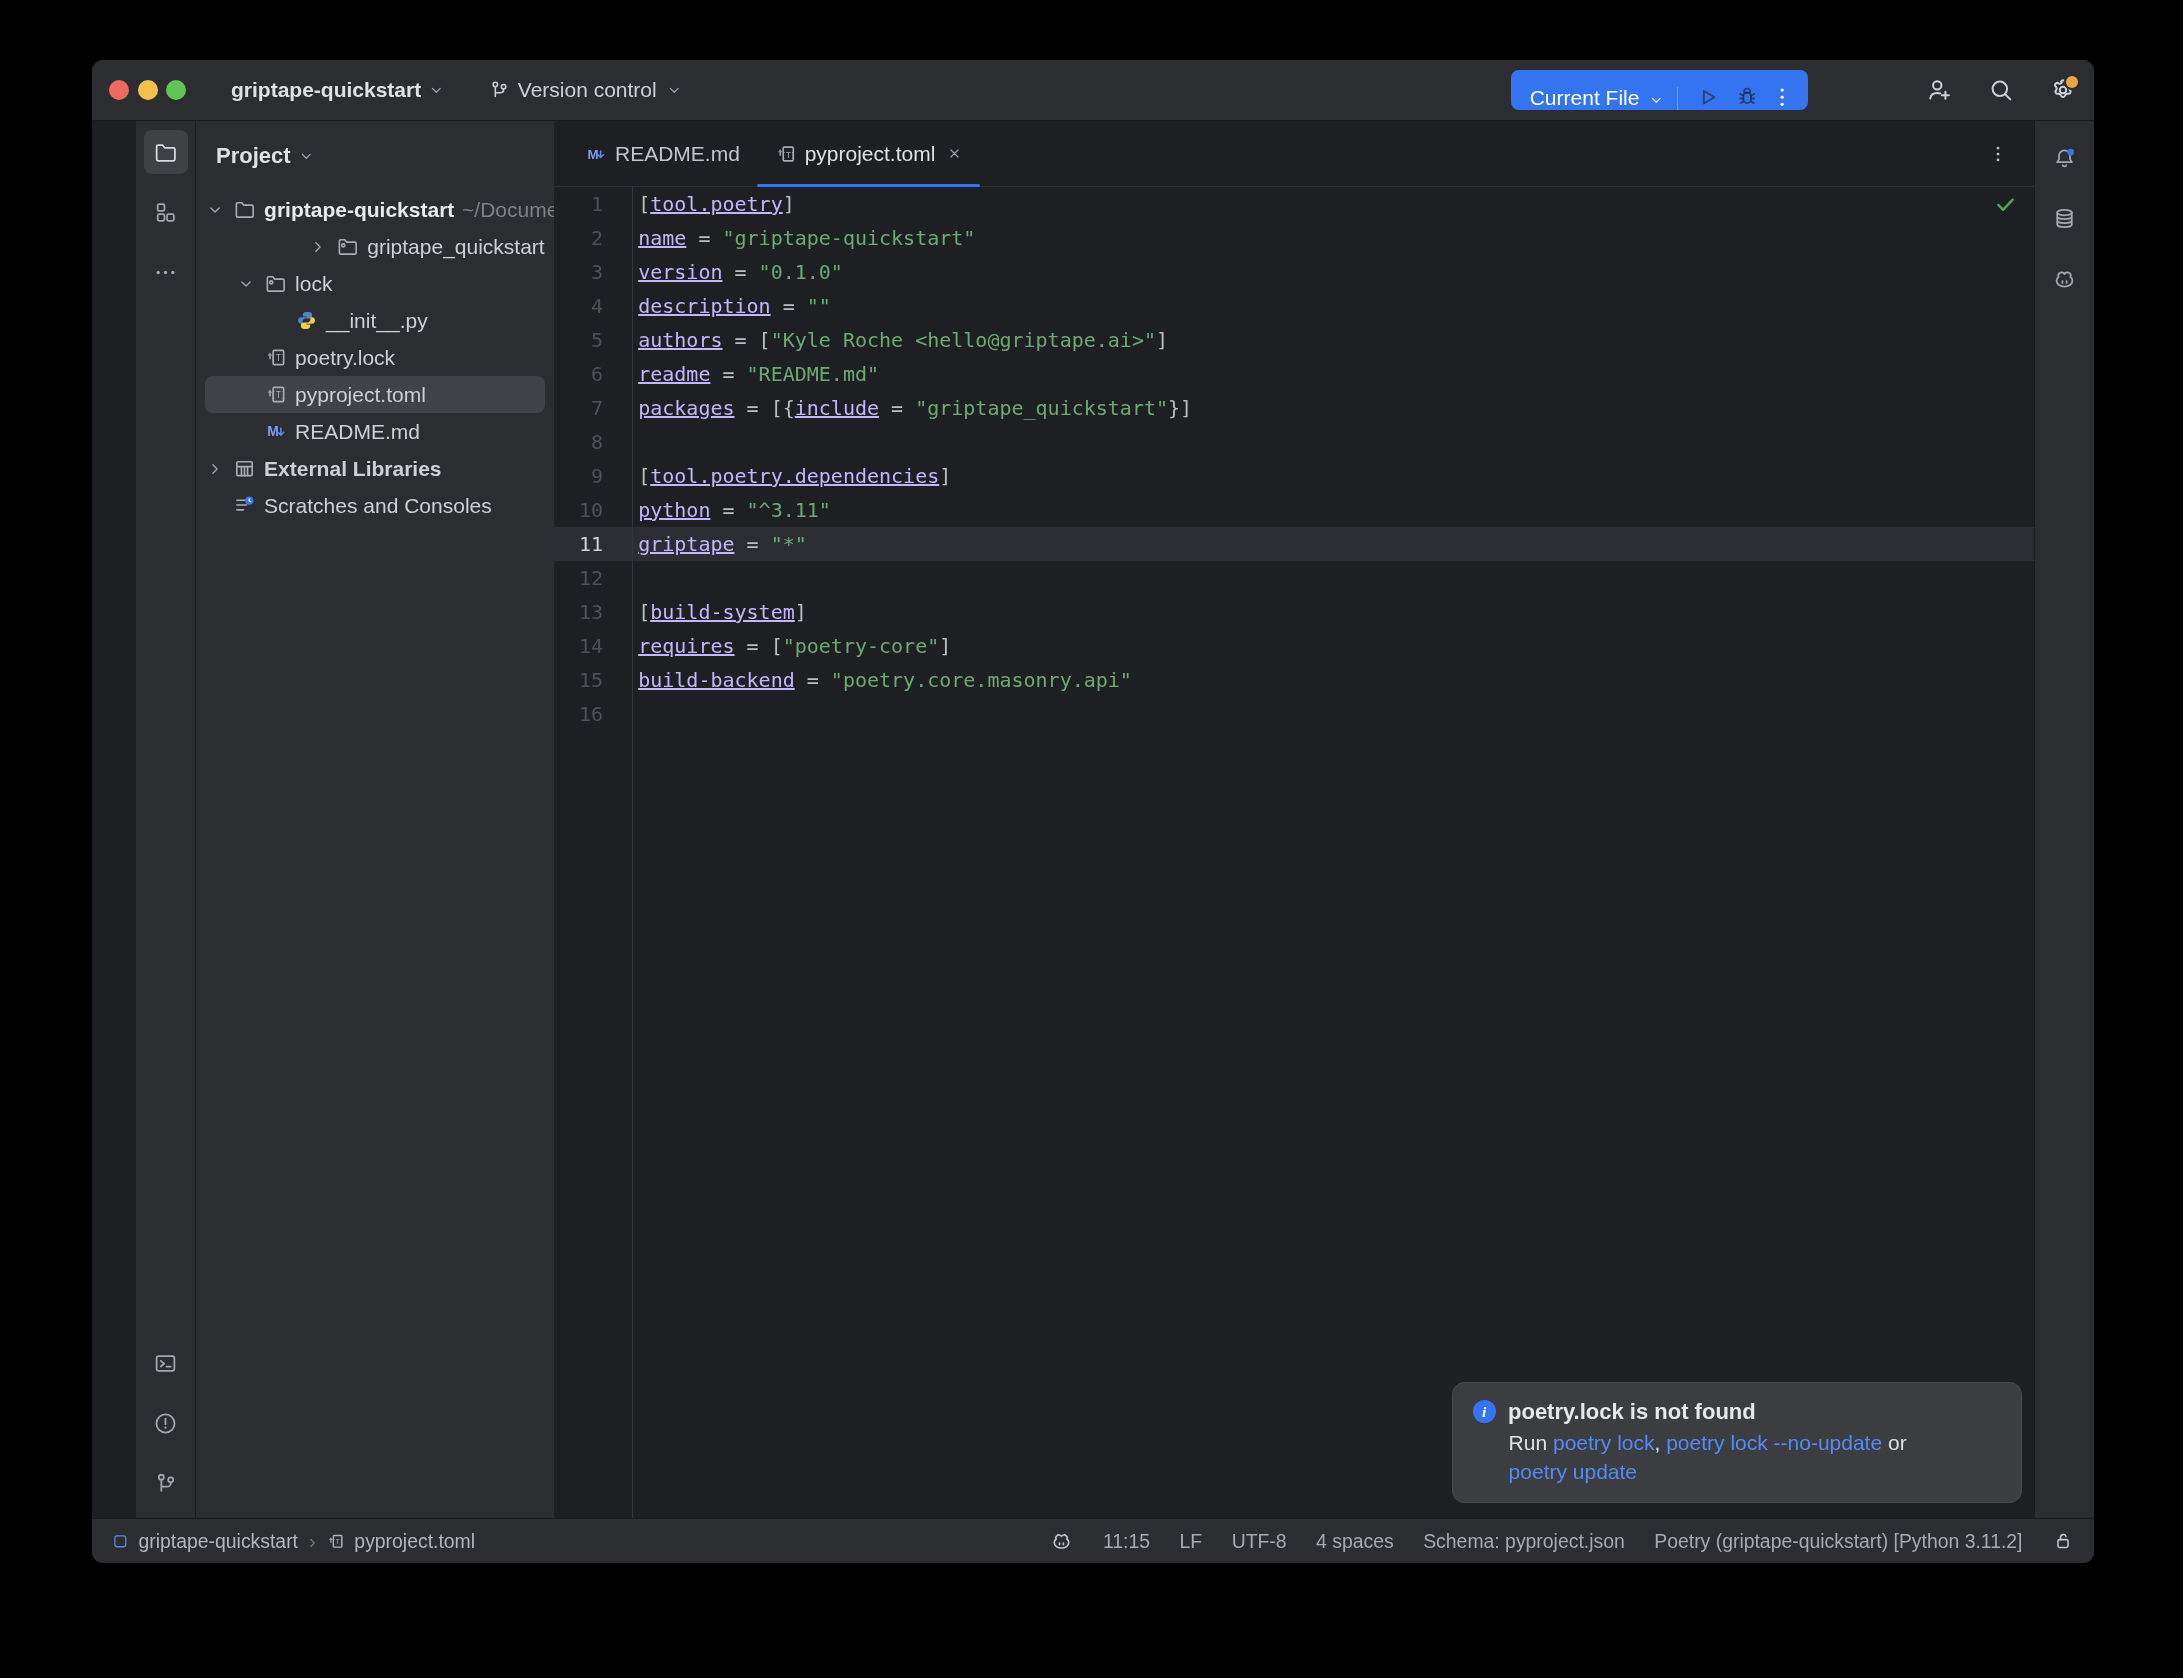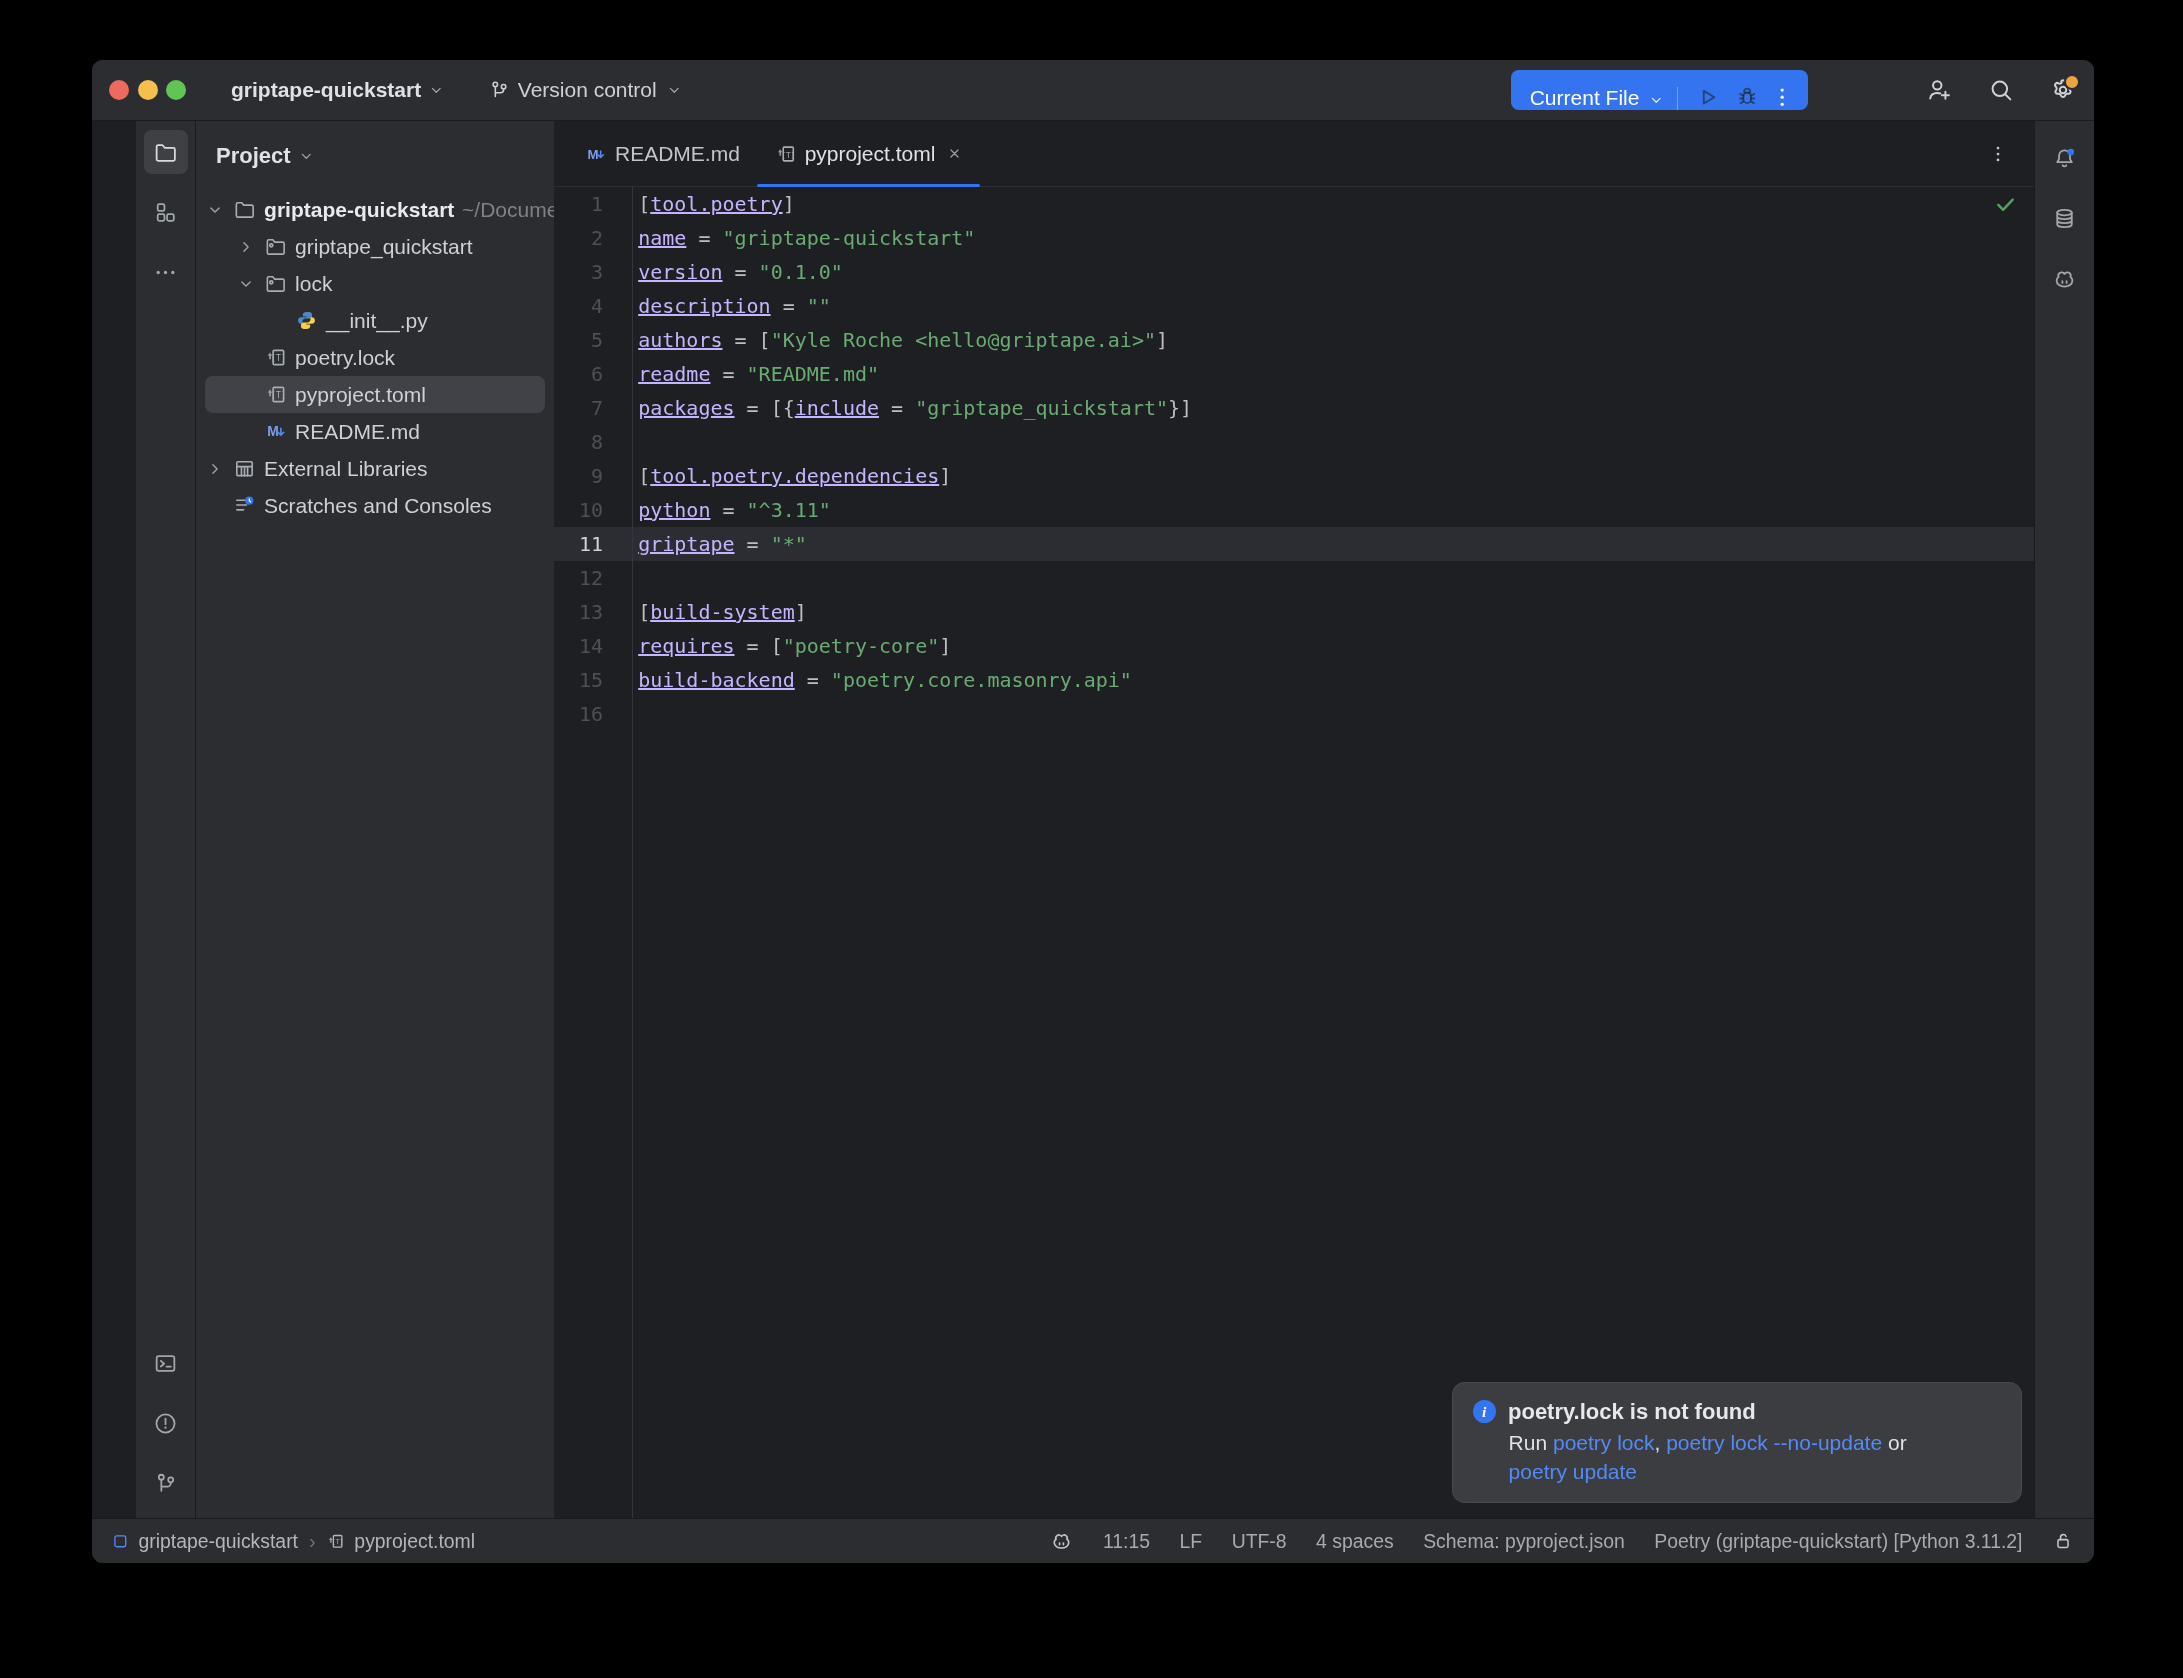--- a/index.html
+++ b/index.html
@@ -262,21 +262,21 @@
                 </span>
               </span>
               <span class="t-ic">
                 <svg viewBox="0 0 24 24" fill="none" stroke="currentColor" stroke-width="1.7" stroke-linecap="round" stroke-linejoin="round" style="width:100%;height:100%;display:block">
                   <path d="M3.5 18.5v-12A1.5 1.5 0 0 1 5 5h4.2l2 2.5h8.3A1.5 1.5 0 0 1 21 9v9.5a1.5 1.5 0 0 1-1.5 1.5H5a1.5 1.5 0 0 1-1.5-1.5z"></path>
                 </svg>
               </span>
               <span class="t-label bold">griptape-quickstart</span>
               <span class="t-suffix">~/Docume</span>
             </div>
-            <div class="tree-row" style="padding-left: 31px;">
+            <div class="tree-row" style="padding-left: 31px; justify-content: flex-end;">
               <span class="t-chev">
                 <span class="ic">
                   <svg viewBox="0 0 24 24" fill="none" stroke="currentColor" stroke-width="1.7" stroke-linecap="round" stroke-linejoin="round" style="width:100%;height:100%;display:block">
                     <path d="M9.5 7l5 5-5 5"></path>
                   </svg>
                 </span>
               </span>
               <span class="t-ic">
                 <svg viewBox="0 0 24 24" fill="none" stroke="currentColor" stroke-width="1.7" stroke-linecap="round" stroke-linejoin="round" style="width:100%;height:100%;display:block">
                   <path d="M3.5 18.5v-12A1.5 1.5 0 0 1 5 5h4.2l2 2.5h8.3A1.5 1.5 0 0 1 21 9v9.5a1.5 1.5 0 0 1-1.5 1.5H5a1.5 1.5 0 0 1-1.5-1.5z"></path>
@@ -336,21 +336,21 @@
             <div class="tree-row" style="padding-left: 31px;">
               <span class="t-chev"></span>
               <span class="t-ic">
                 <svg viewBox="0 0 24 24" fill="none" stroke="currentColor" stroke-width="1.7" stroke-linecap="round" stroke-linejoin="round" style="width:100%;height:100%;display:block;font-size:27px">
                   <text x="3.4" y="17" font-size="14.5" font-weight="bold" fill="#7e9ce8" stroke="none" font-family="sans-serif">M</text>
                   <path d="M17.6 8.8v7m0 0l-3-3m3 3l3-3" stroke="#548af7"></path>
                 </svg>
               </span>
               <span class="t-label">README.md</span>
             </div>
-            <div class="tree-row" style="padding-left: 0px;">
+            <div class="tree-row" style="padding-left: 0px; font-weight: bold;">
               <span class="t-chev">
                 <span class="ic">
                   <svg viewBox="0 0 24 24" fill="none" stroke="currentColor" stroke-width="1.7" stroke-linecap="round" stroke-linejoin="round" style="width:100%;height:100%;display:block">
                     <path d="M9.5 7l5 5-5 5"></path>
                   </svg>
                 </span>
               </span>
               <span class="t-ic">
                 <svg viewBox="0 0 24 24" fill="none" stroke="currentColor" stroke-width="1.7" stroke-linecap="round" stroke-linejoin="round" style="width:100%;height:100%;display:block">
                   <rect x="4" y="5" width="16" height="14.5" rx="1"></rect>

